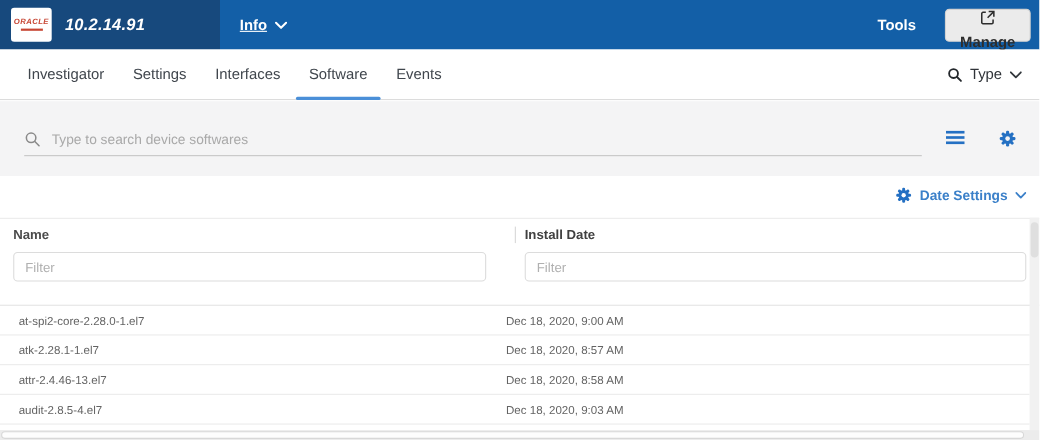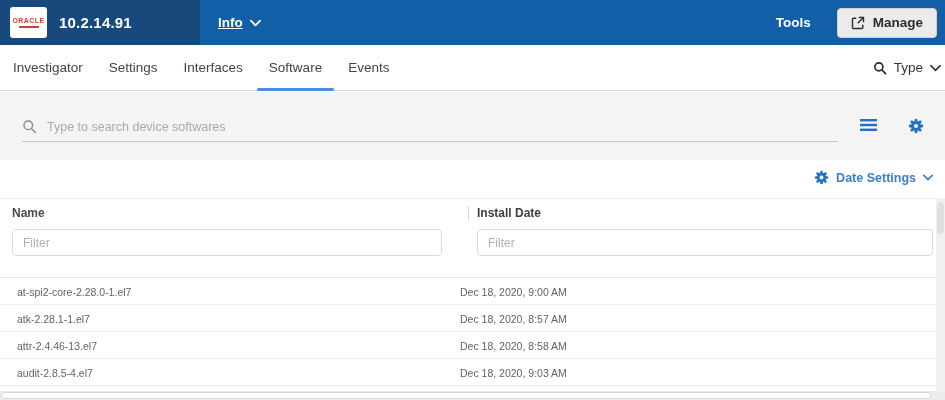--- a/index.html
+++ b/index.html
@@ -2,35 +2,35 @@
 <html><head>
 <meta charset="utf-8">
 <style>
   * { margin:0; padding:0; box-sizing:border-box; }
   html,body { width:945px; height:400px; overflow:hidden; background:#fff;
     font-family:"Liberation Sans", sans-serif; }
   .stage { position:relative; width:945px; height:400px; background:#fff; }
 
   
   .topbar { position:absolute; left:0; top:0; width:945px; height:45px; display:flex; }
-  .topbar-left { width:200px; height:45px; background:#17497d; display:flex; align-items:center; padding-left:10px; }
+  .topbar-left { width:200px; height:45px; background:#17497d; display:flex; align-items:center; padding-left:10px;font-style:italic; }
   .logo-box { width:37px; height:31px; background:#fff; border-radius:3px; display:flex; flex-direction:column; align-items:center; justify-content:center; }
   .logo-text { color:#c74634; font-size:7px; font-weight:bold; letter-spacing:.4px; line-height:1; }
   .logo-bar { width:20px; height:2px; background:#c74634; margin-top:2px; }
   .device-ip { color:#fff; font-size:15px; font-weight:600; margin-left:12px; letter-spacing:.2px; }
   .topbar-right { flex:1; height:45px; background:#135fa7; display:flex; align-items:center; padding:0 8px 0 18px; }
   .info-menu { display:flex; align-items:center; gap:7px; color:#fff; font-size:13.5px; font-weight:600; cursor:pointer;text-decoration:underline; }
   .spacer { flex:1; }
   .tools-label { color:#fff; font-size:13.5px; font-weight:600; margin-right:26px; cursor:pointer; }
   .manage-btn { height:30px; background:#ebebeb; border:1px solid #d2d2d2; border-radius:4px;
-    display:flex; align-items:center; gap:8px; padding:0 13px; font-size:13.5px; font-weight:600; color:#2d2d2d; cursor:pointer; }
+    display:flex; align-items:center; gap:8px; padding:0 13px; font-size:13.5px; font-weight:600; color:#2d2d2d; cursor:pointer;flex-direction:column; }
 
   
   .tabbar { position:absolute; left:0; top:45px; width:945px; height:46px; background:#fff;
-    border-bottom:1px solid #dcdcdc; display:flex; align-items:center; padding:0 0; }
+    border-bottom:1px solid #dcdcdc; display:flex; align-items:center; padding:0 12px; }
   .tab { position:relative; height:46px; display:flex; align-items:center; padding:0 13px;
     font-size:13.5px; color:#40464d; cursor:pointer; white-space:nowrap; }
   .tab.active::after { content:""; position:absolute; left:1px; right:1px; bottom:0; height:3px;
     background:#4a8fd8; border-radius:2px; }
   .more-group { display:flex; align-items:center; gap:7px; color:#2f3338; font-size:13.5px; cursor:pointer; margin-right:4px; }
 
   
   .search-band { position:absolute; left:0; top:92px; width:945px; height:68px; background:#f4f4f5; }
   .search-field { position:absolute; left:22px; top:20px; width:816px; height:30px;
     border-bottom:1px solid #c6c6c6; display:flex; align-items:center; gap:10px; }

